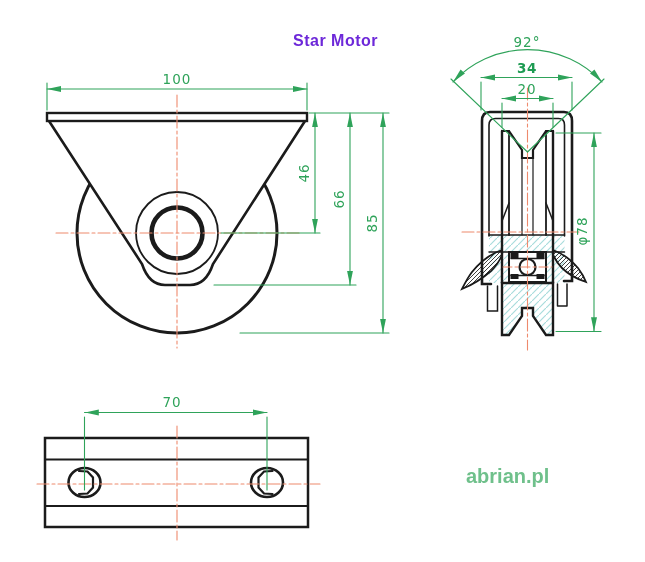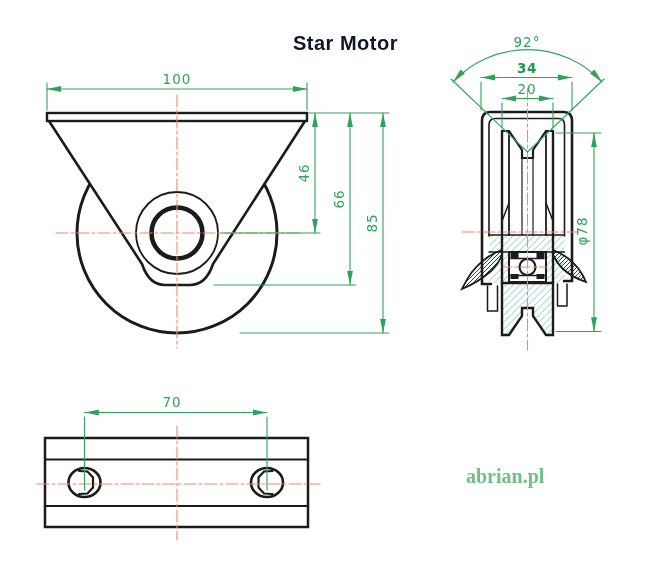--- a/index.html
+++ b/index.html
@@ -2,22 +2,22 @@
 <html><head>
 <meta charset="utf-8">
 <style>
   html,body{margin:0;padding:0;background:#fff;}
   .canvas{position:relative;width:645px;height:562px;background:#ffffff;overflow:hidden;
           font-family:"DejaVu Sans", sans-serif;}
   svg{position:absolute;left:0;top:0;}
   .dim-text{font-family:"DejaVu Sans", sans-serif;font-size:13.5px;fill:#2fa35a;letter-spacing:1px;}
   .dim-bold{font-weight:700;fill:#1d9b52;letter-spacing:.5px;}
   .brand{position:absolute;font-family:"Liberation Sans", sans-serif;font-weight:bold;}
-  .brand-title{left:293px;top:32px;font-size:20px;color:#0f172a;letter-spacing:.5px;}
-  .brand-site{left:466px;top:465px;font-size:20px;color:#6fc08b;font-family:Liberation Serif, serif;}
+  .brand-title{left:293px;top:32px;font-size:16px;color:#6d28d9;letter-spacing:.5px;}
+  .brand-site{left:466px;top:465px;font-size:20px;color:#6fc08b;}
 </style>
 </head>
 <body>
 
 <div class="canvas">
 <svg width="645" height="562" viewBox="0 0 645 562">
   <defs>
     <marker id="ar" viewBox="0 0 12 8" refX="12" refY="4" markerWidth="13" markerHeight="9" orient="auto-start-reverse">
           <path d="M0,1.5 L12,4 L0,6.5 Z" fill="#2fa35a"></path>
         </marker>

